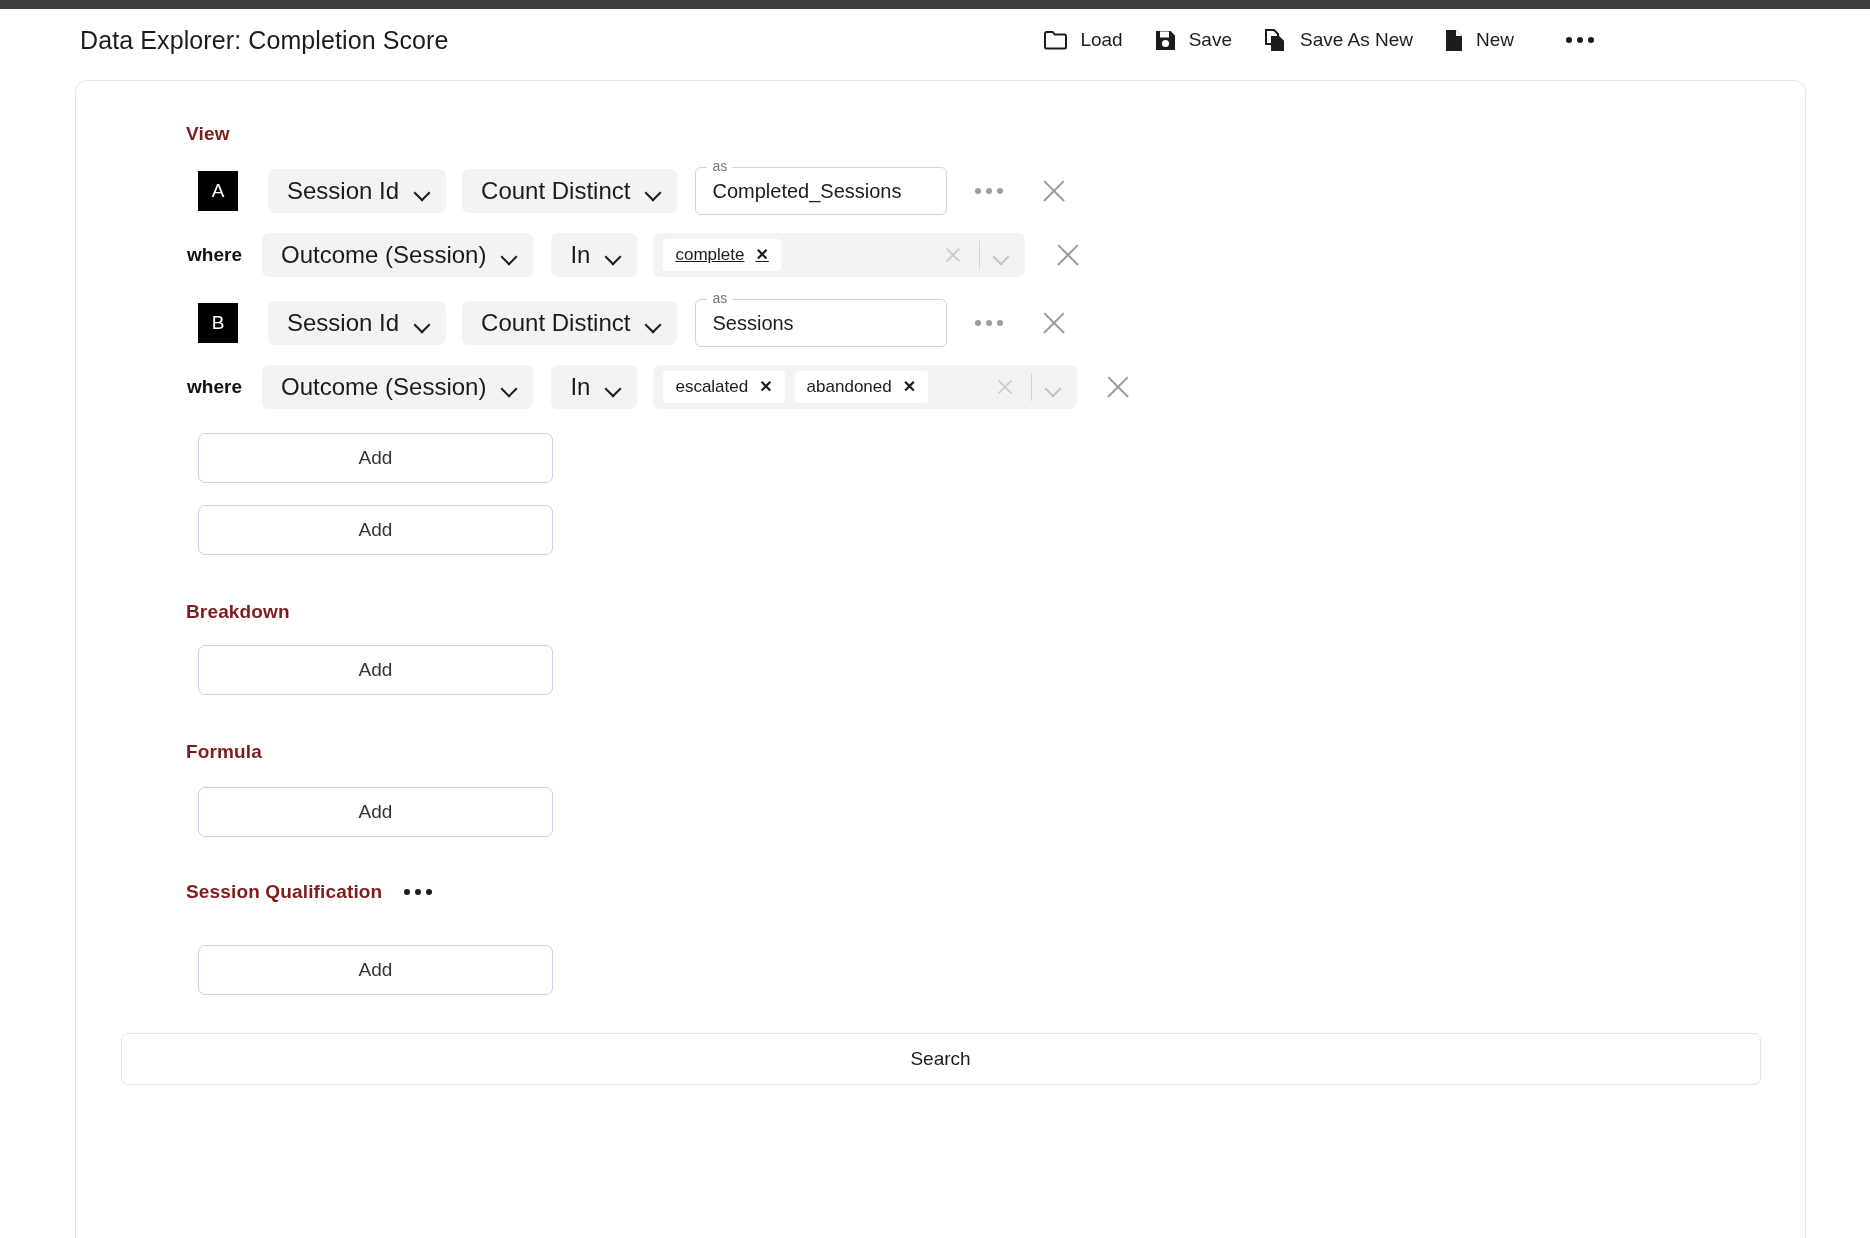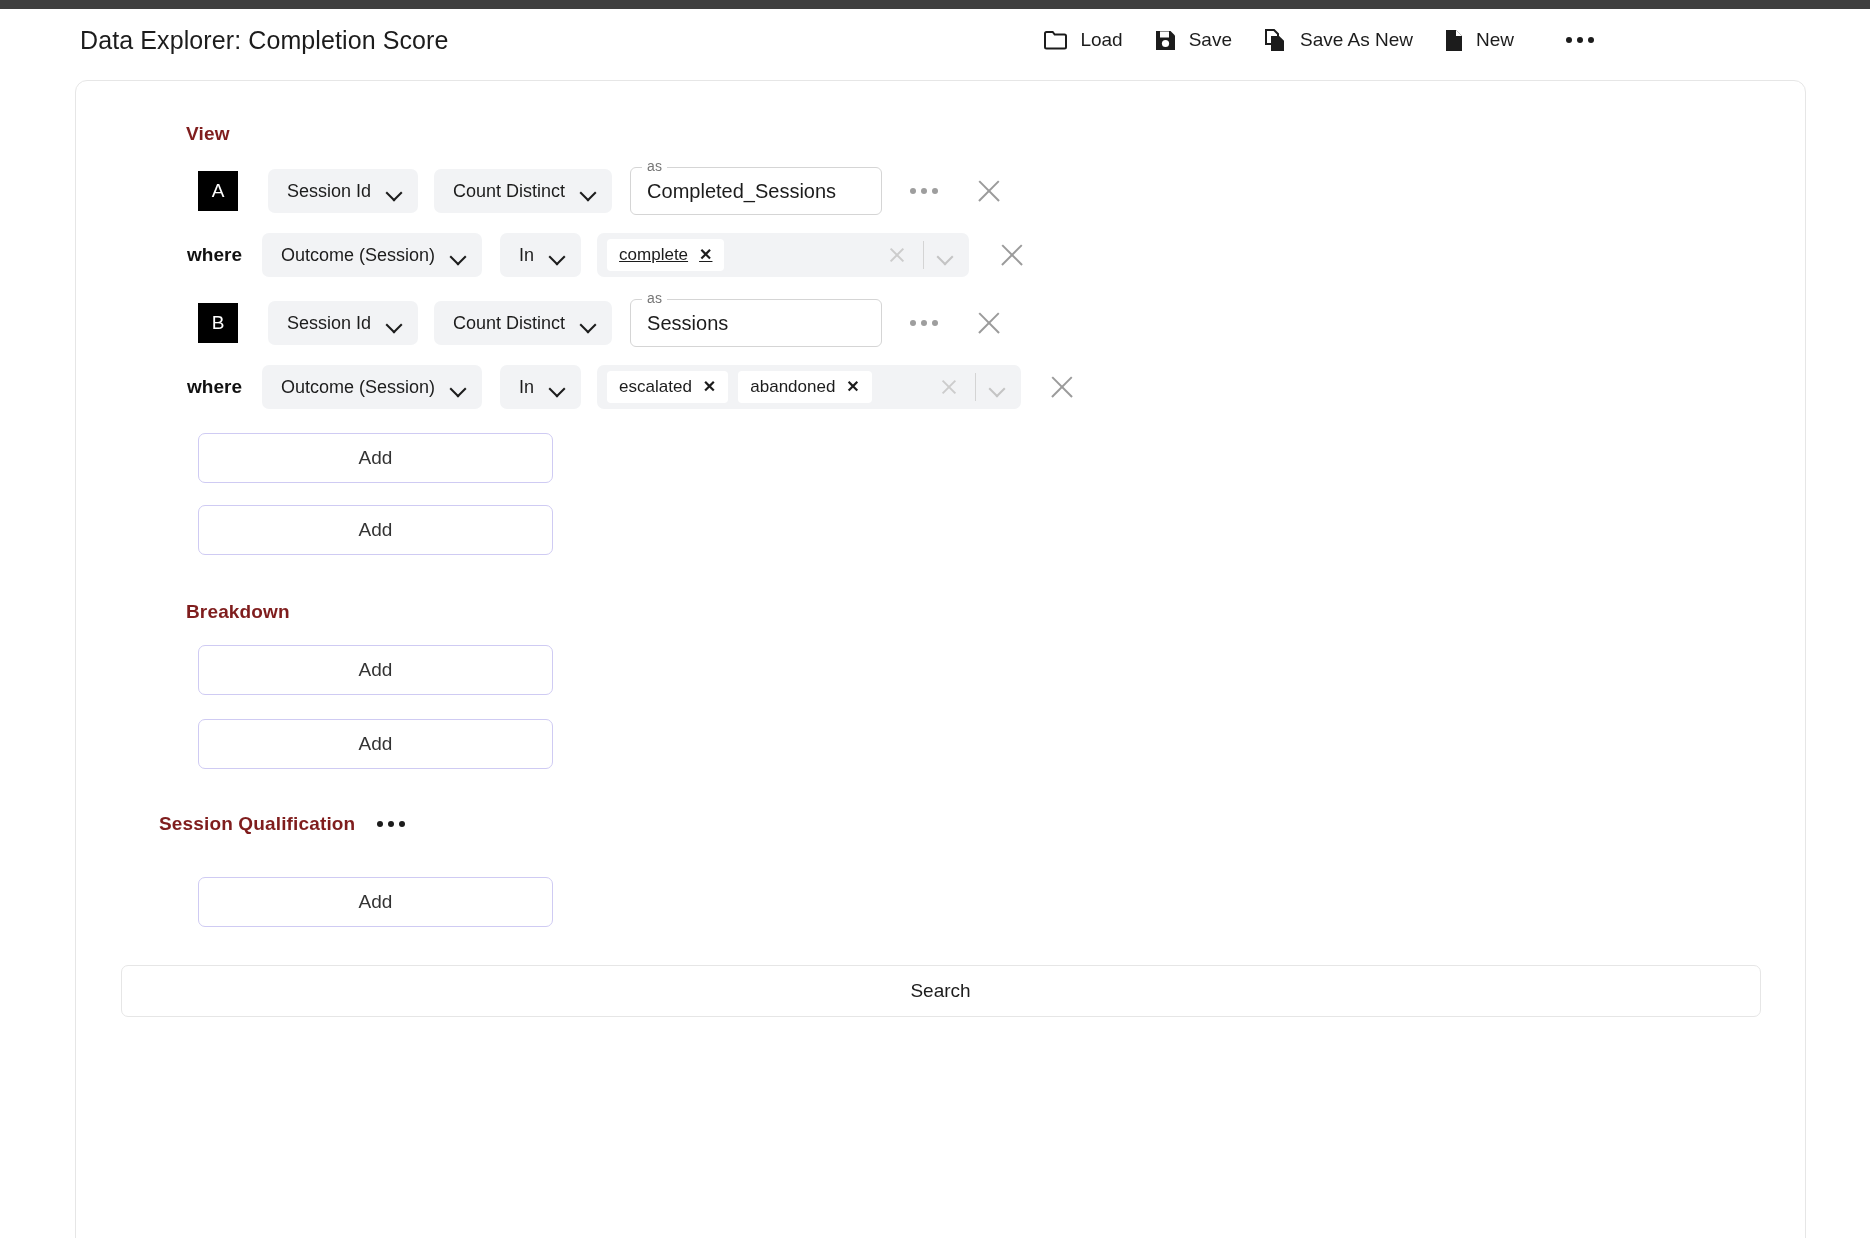--- a/index.html
+++ b/index.html
@@ -103,21 +103,21 @@
   .eq-glyph span { display: block; width: 19px; height: 4px; background: #fff; }
 
   
   .fselect {
     height: 44px;
     background: #f2f3f5;
     border-radius: 7px;
     display: flex; align-items: center;
     padding: 0 16px 0 19px;
     gap: 16px;
-    font-size: 18px;
+    font-size: 24px;
     color: #1c1c1c;
     cursor: pointer;
     white-space: nowrap;
     flex: 0 0 auto;
   }
   .chev {
     width: 15px; height: 9px; flex: 0 0 auto;
     position: relative;
   }
   .chev::before {
@@ -399,26 +399,27 @@
       <div class="xmark" style="margin-left:26px;"></div>
     </div>
 
     <button class="add-btn" style="margin-top:24px;">Add</button>
 
     <button class="add-btn" style="margin-top:22px;">Add</button>
 
     <div class="section-label" style="margin-top:46px;">Breakdown</div>
     <button class="add-btn" style="margin-top:22px;">Add</button>
 
+    <div class="section-label" style="margin-top:46px;">Formula</div>
 
 
     <button class="add-btn" style="margin-top:24px;">Add</button>
 
     <div class="section-label-row" style="margin-top:44px;">
-      <div class="section-label" style="margin-left:83px;text-align:right;">Session Qualification</div>
+      <div class="section-label" style="margin-left:110px;text-align:right;">Session Qualification</div>
       <div style="display:flex;align-items:center;cursor:pointer;">
         <span class="dots">
             <i></i>
             <i></i>
             <i></i>
           </span>
       </div>
     </div>
 
     <button class="add-btn" style="margin-top:42px;">Add</button>

